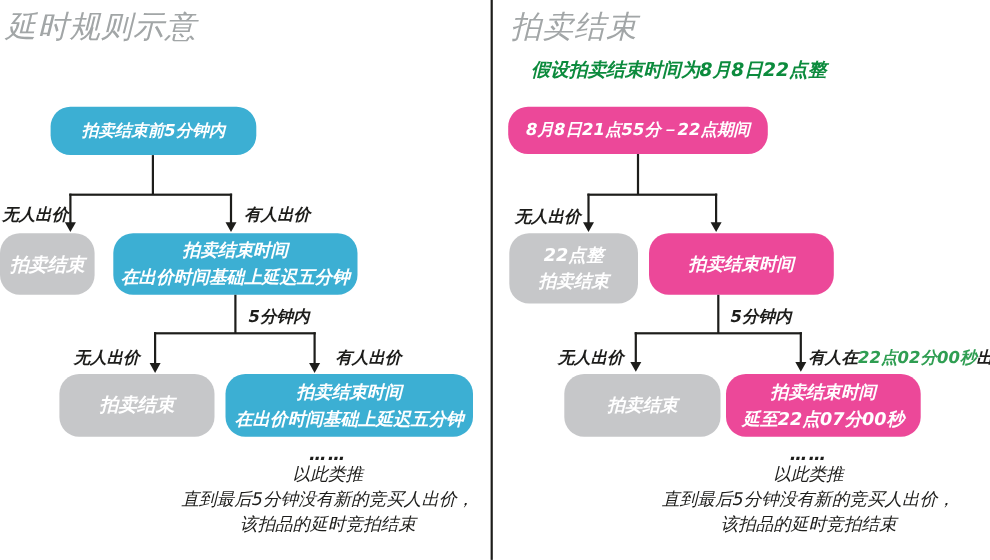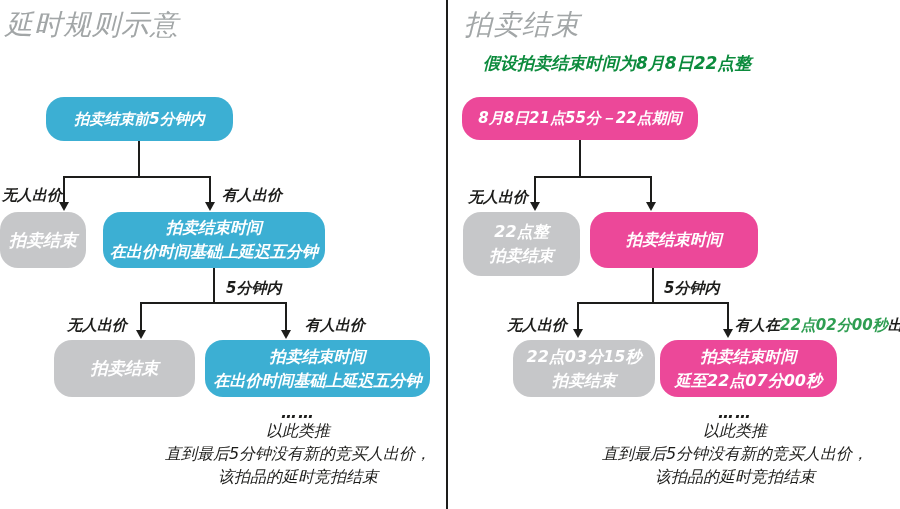--- a/index.html
+++ b/index.html
@@ -151,21 +151,20 @@
   <div class="arrow-down" style="left:573px; top:329px;"></div>
   <div class="line" style="left:727px; top:302px; width:2px; height:28px;"></div>
   <div class="arrow-down" style="left:723px; top:329px;"></div>
 
   <div class="lbl" style="left:507px; top:316px;">无人出价</div>
   <div class="lbl" style="left:735px; top:316px;">
     <span>有人在</span><span class="time">22点02分00秒</span><span>出价</span>
   </div>
 
   <div class="node gray" style="left:513px; top:340px; width:142px; height:57px; font-size:16px;">
-    <div class="l1">22点03分15秒</div>
     <div class="l2">拍卖结束</div>
   </div>
   <div class="node green" style="left:660px; top:340px; width:177px; height:57px; font-size:16px;">
     <div class="l1">拍卖结束时间</div>
     <div class="l2">延至22点07分00秒</div>
   </div>
 
   <div class="footer" style="left:535px; top:407px;">
     <div class="dots">……</div>
     <div class="fline">以此类推</div>

